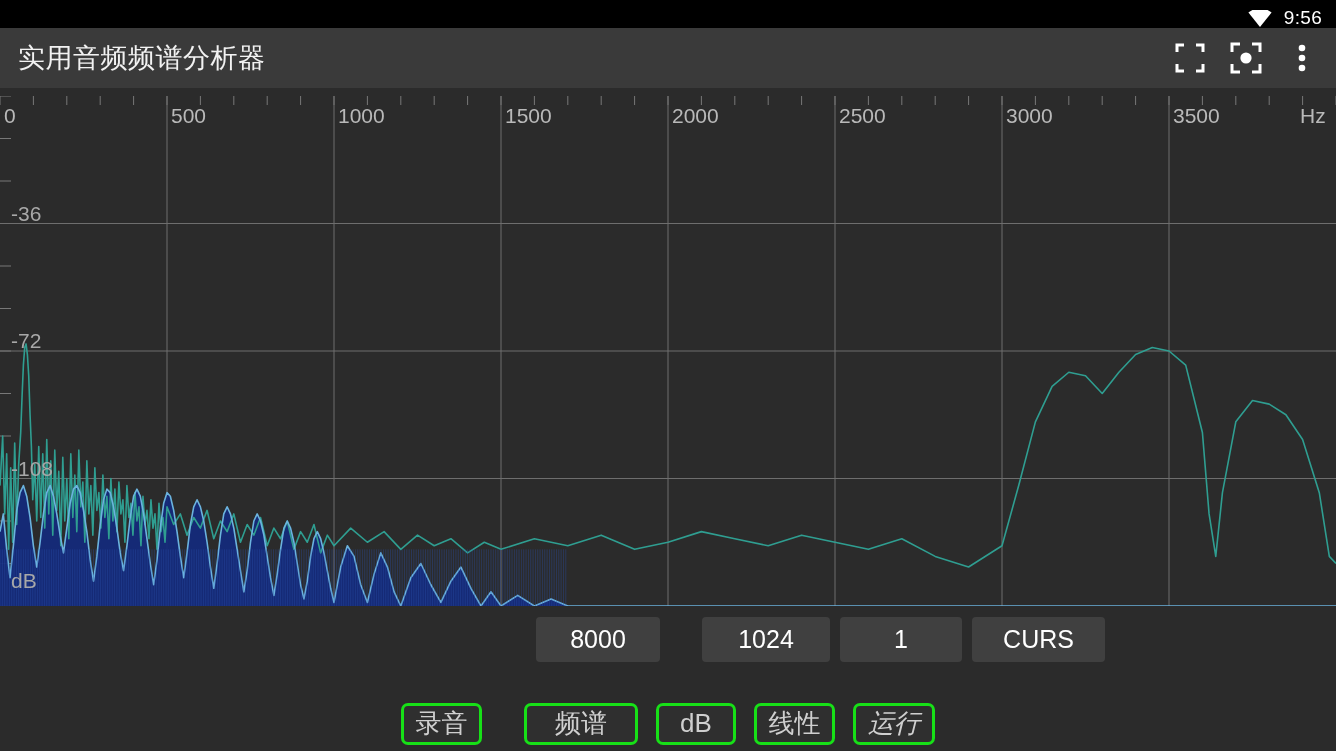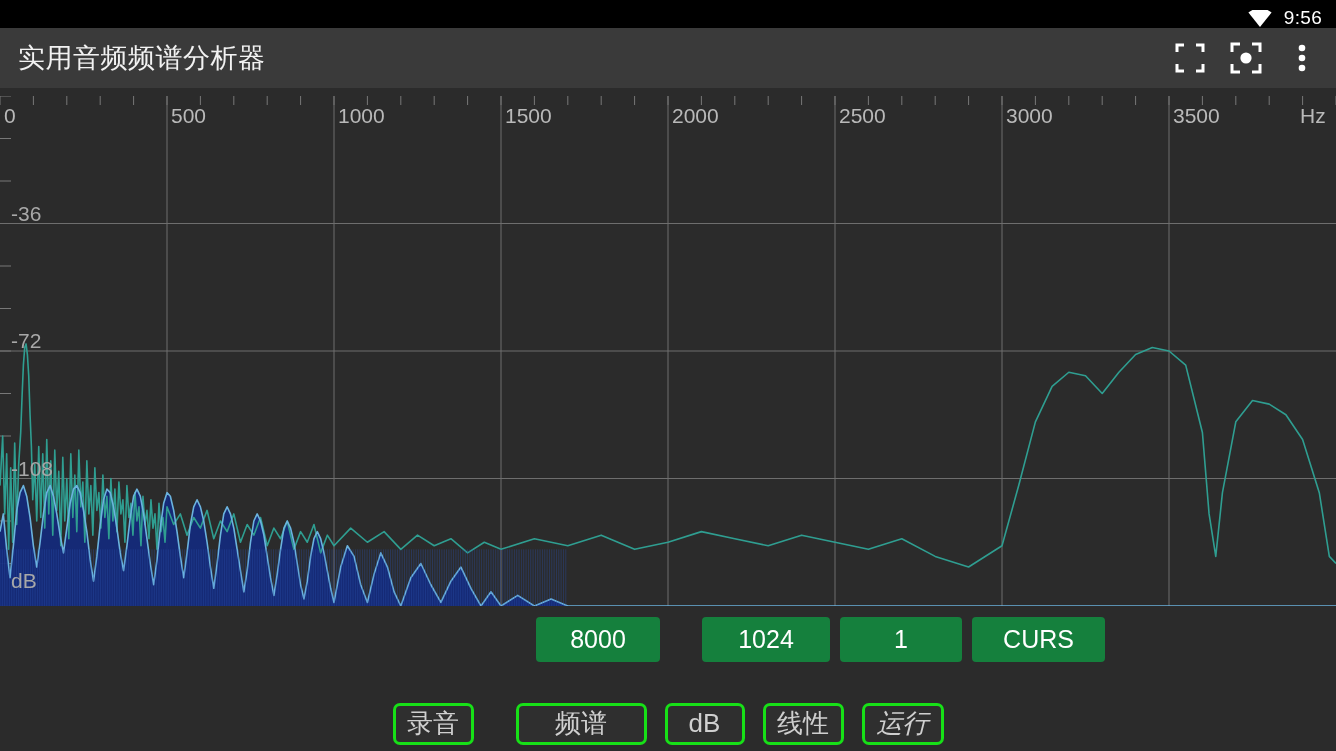--- a/index.html
+++ b/index.html
@@ -33,40 +33,40 @@
 
   
   .infostrip{position:absolute;left:0;top:606px;width:1336px;height:90px;
              background:#2b2b2b;}
   .readout{position:absolute;left:0;top:0;width:530px;height:90px;
            color:#cfcfcf;font-family:"Liberation Mono","DejaVu Sans Mono",monospace;
            font-size:19.5px;line-height:28px;white-space:pre;padding-top:3px;
            box-sizing:border-box;letter-spacing:0px;}
   .readout div{height:28px;}
   .cfgbtns{position:absolute;left:536px;top:11px;display:flex;gap:10px;}
-  .cfgbtn{height:45px;background:#15803d;border:none;border-radius:4px;
+  .cfgbtn{height:45px;background:#404040;border:none;border-radius:4px;
           color:#fff;font-size:25px;font-family:"Liberation Sans",sans-serif;
           display:flex;align-items:center;justify-content:center;cursor:pointer;
           padding:0;}
   .cfgbtn.w1{width:124px;}
   .cfgbtn.w2{width:128px;margin-left:32px;}
   .cfgbtn.w3{width:122px;}
   .cfgbtn.w4{width:133px;text-align:right;}
 
   
   .modebar{position:absolute;left:0;top:696px;width:1336px;height:55px;
            background:#2b2b2b;display:flex;align-items:center;
            justify-content:center;gap:18px;}
   .modebtn{height:42px;border:3px solid #17e017;border-radius:7px;
            background:#2f2f2f;color:#cfcfcf;font-size:26px;
            font-family:"Liberation Sans",sans-serif;display:flex;
            align-items:center;justify-content:center;cursor:pointer;
            box-sizing:border-box;padding:0 9px;}
   .modebtn.m1{width:81px;}
-  .modebtn.m2{width:131px;margin-left:24px;}
+  .modebtn.m2{width:114px;margin-left:24px;}
   .modebtn.m3{width:80px;}
   .modebtn.m4{width:81px;}
   .modebtn.m5{width:82px;font-style:italic;}
 </style>
 </head>
 <body>
 
 <div id="app">
 
   <div class="statusbar">

